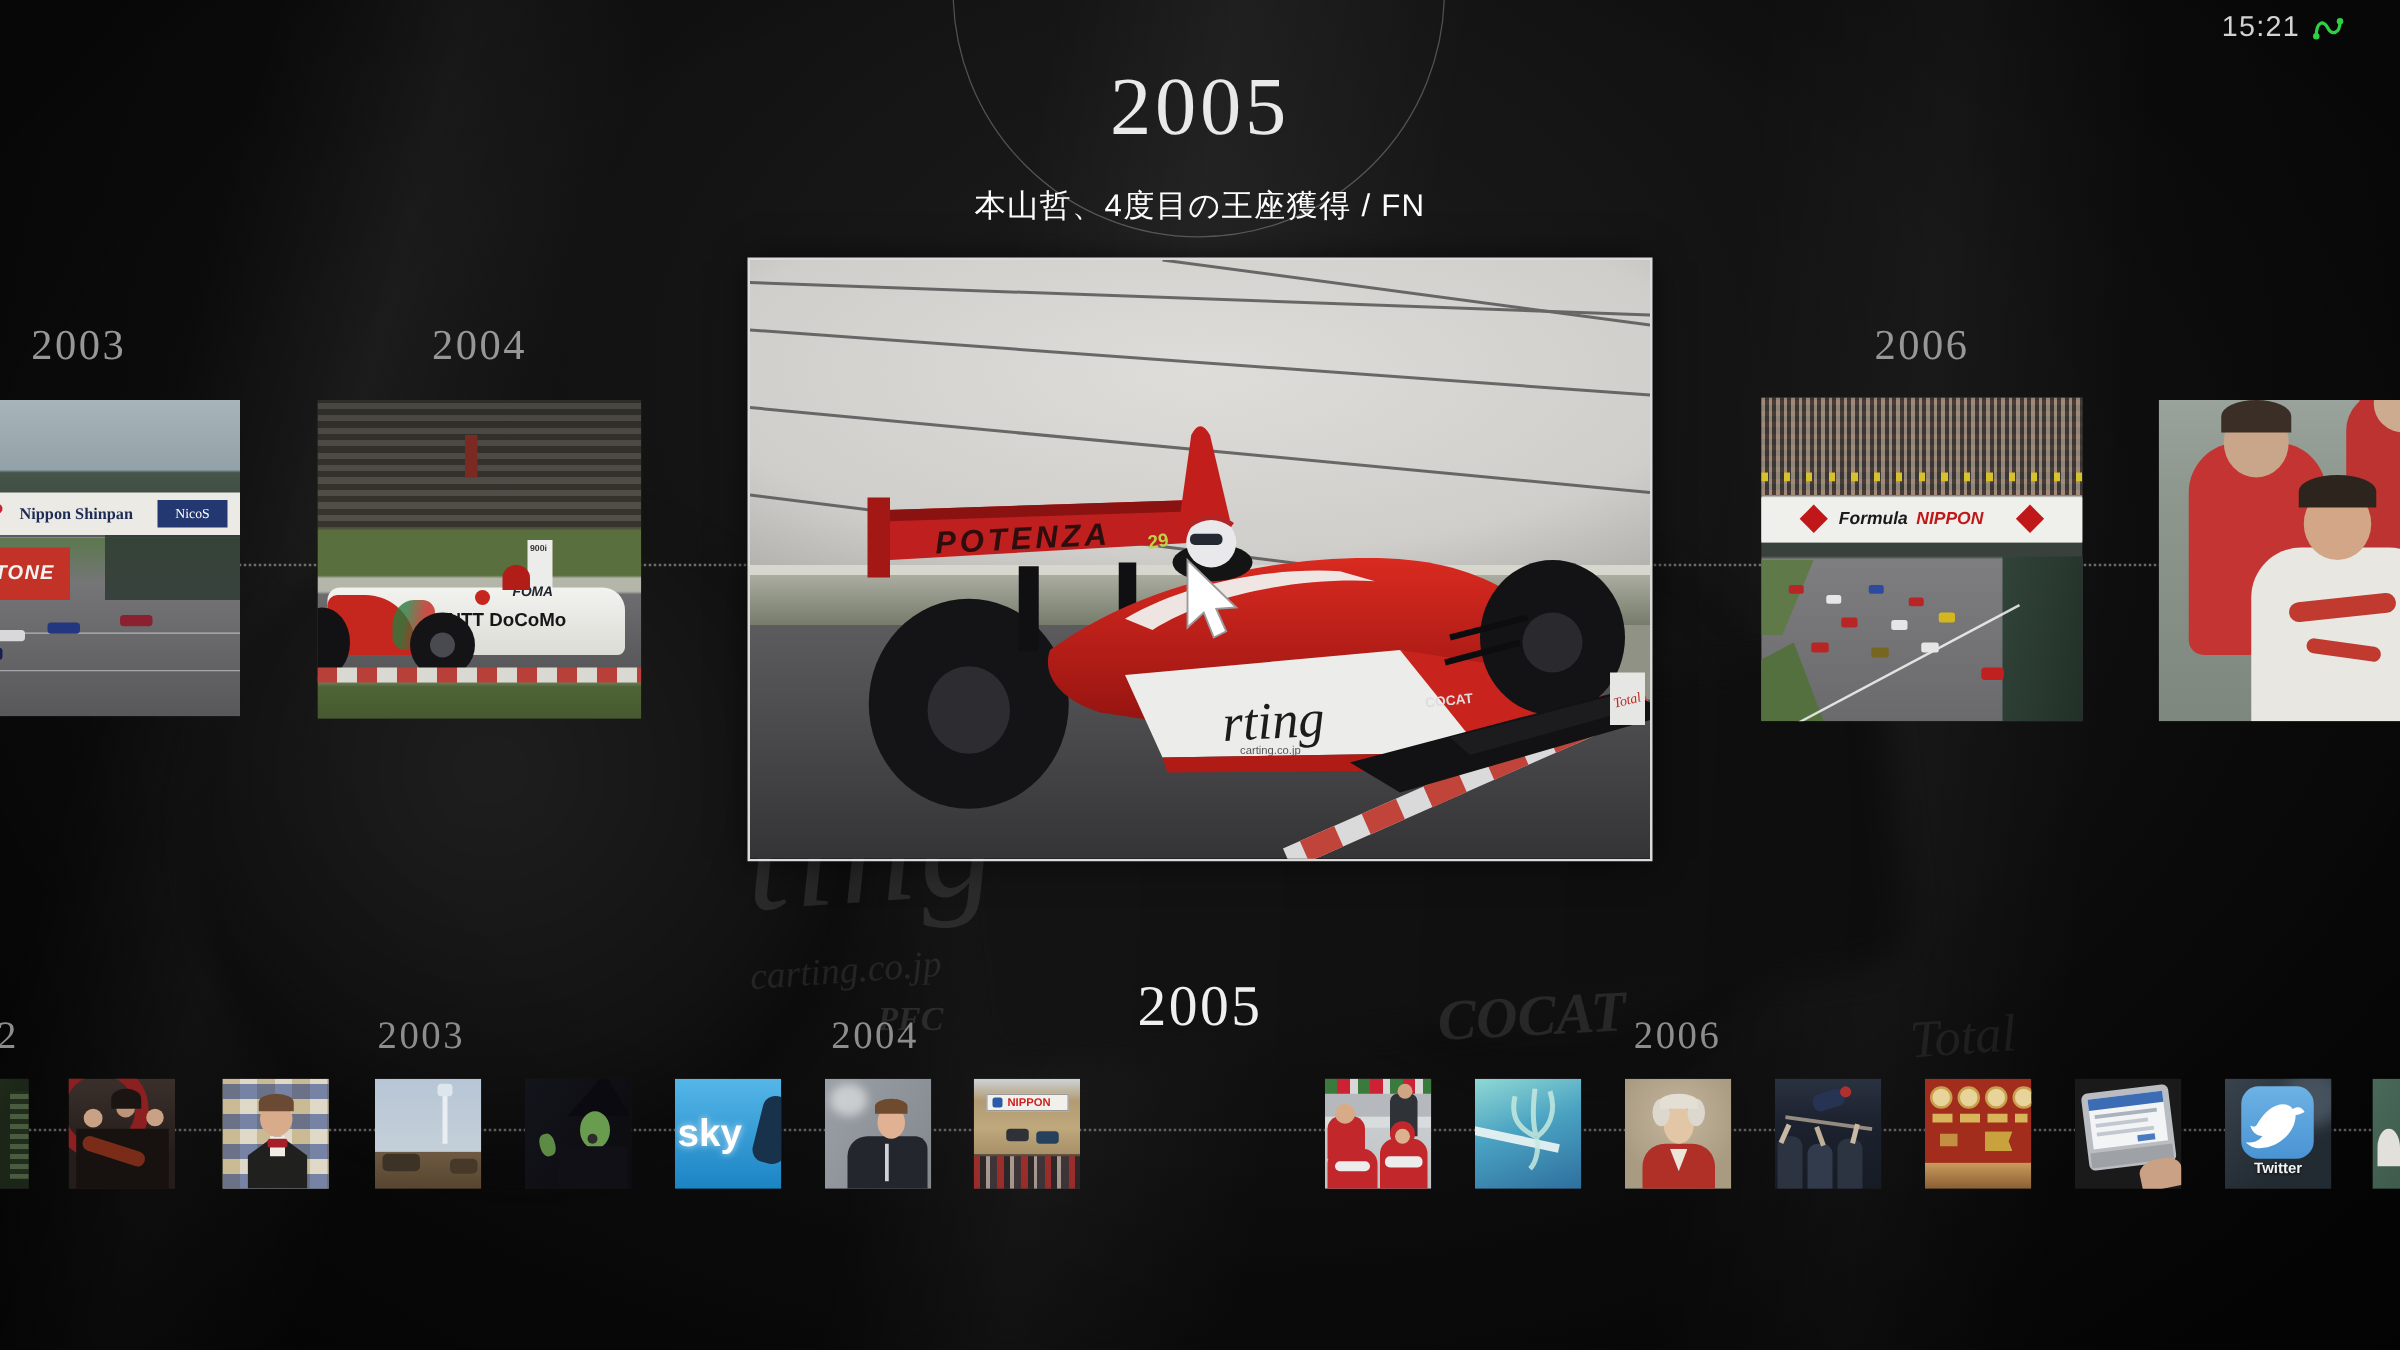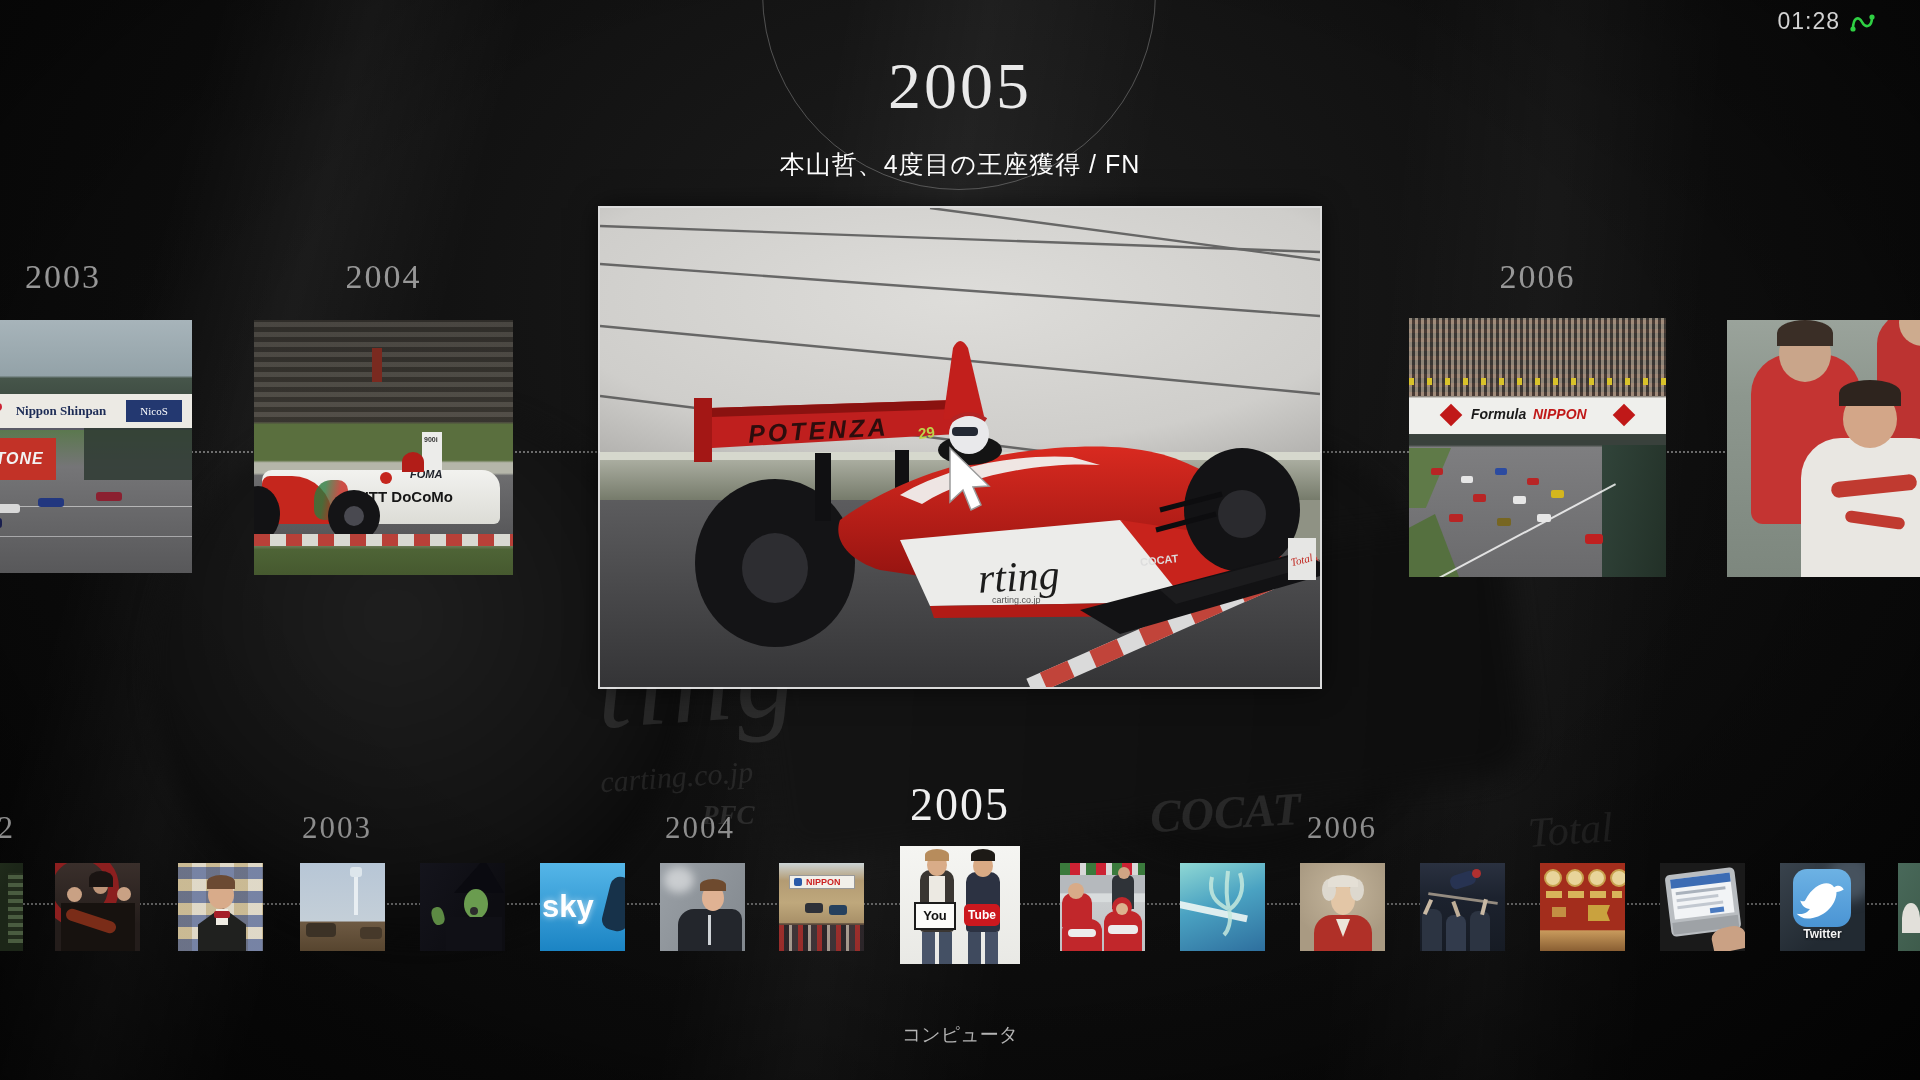--- a/index.html
+++ b/index.html
@@ -60,21 +60,21 @@
   <div class="bg-tire" style="left:1020px;top:430px;width:430px;height:430px;background:radial-gradient(circle at 50% 45%, #191919 0%, #101010 60%, #090909 80%);"></div>
   <div class="bg-blob" style="left:760px;top:560px;width:760px;height:260px;background:linear-gradient(100deg,#141414,#0d0d0d);transform:rotate(-7deg);border-radius:40px;"></div>
   <div class="bg-text" style="left:596px;top:612px;font-size:120px;letter-spacing:4px;transform:rotate(-4deg);">ting</div>
   <div class="bg-text" style="left:600px;top:760px;font-size:30px;transform:rotate(-4deg);color:rgba(255,255,255,.09);">carting.co.jp</div>
   <div class="bg-text" style="left:702px;top:800px;font-size:27px;font-weight:bold;color:rgba(255,255,255,.11);">PFC</div>
   <div class="bg-text" style="left:1150px;top:786px;font-size:46px;font-weight:bold;transform:rotate(-3deg);color:rgba(255,255,255,.10);">COCAT</div>
   <div class="bg-text" style="left:1528px;top:806px;font-size:42px;transform:rotate(-4deg);color:rgba(255,255,255,.08);">Total</div>
   <div class="vignette"></div>
 
   <div class="abs clock">
-    <span class="clock-time">01:28</span>
+    <span class="clock-time">15:21</span>
     <svg width="30" height="26" viewBox="0 0 30 26">
       <path d="M5,20 C5,8 11,7 14,13 C17,19 24,19 24,8" stroke="#2fd043" stroke-width="2.6" fill="none" stroke-linecap="round"></path>
       <circle cx="5" cy="20" r="2.6" fill="#2fd043"></circle>
         <circle cx="24" cy="8" r="2.6" fill="#2fd043"></circle>
     </svg>
   </div>
 
   <div class="abs title-circle"></div>
   <div class="abs hero-year">2005</div>
   <div class="abs hero-sub">本山哲、4度目の王座獲得 / FN</div>
@@ -314,36 +314,20 @@
     <div class="abs" style="inset:0;background:linear-gradient(#ccd4d6 0%,#b39b73 20%,#bfa87c 45%,#a89068 68%,#5c4a3c 69%,#4c3d32 100%);"></div>
     <div class="abs" style="left:10px;top:12px;width:64px;height:12px;background:#f2f0ea;border:1px solid #999;">
       <span class="microtext" style="left:16px;top:1px;font-size:9px;color:#c22;">NIPPON</span>
       <span style="position:absolute;left:4px;top:2px;width:8px;height:8px;background:#2a5aa8;border-radius:2px;display:block;"></span>
     </div>
     <div class="abs" style="left:26px;top:40px;width:18px;height:10px;background:#2e3138;border-radius:3px;"></div>
     <div class="abs" style="left:50px;top:42px;width:18px;height:10px;background:#26415e;border-radius:3px;"></div>
     <div class="abs" style="left:0;top:62px;width:100%;height:26px;background:repeating-linear-gradient(90deg, rgba(170,40,40,.8) 0 5px, rgba(40,35,40,.9) 5px 10px, rgba(220,210,200,.6) 10px 13px, rgba(60,50,55,.9) 13px 19px);"></div>
   </div>
 
-  <div class="abs thumb" style="left:900px;top:846px;width:120px;height:118px;z-index:4;">
-    <div class="abs" style="inset:0;background:linear-gradient(#f5f5f2,#e9e9e5);"></div>
-    <div class="abs" style="left:20px;top:24px;width:34px;height:62px;background:#3a3632;border-radius:10px 10px 4px 4px;"></div>
-    <div class="abs" style="left:29px;top:30px;width:16px;height:34px;background:#ece9e2;"></div>
-    <div class="abs" style="left:27px;top:8px;width:20px;height:22px;background:#d9ac88;border-radius:50%;"></div>
-    <div class="abs" style="left:25px;top:3px;width:24px;height:12px;background:#b78c5c;border-radius:50% 50% 0 0;"></div>
-    <div class="abs" style="left:66px;top:26px;width:34px;height:60px;background:#2c3242;border-radius:10px 10px 4px 4px;"></div>
-    <div class="abs" style="left:73px;top:9px;width:20px;height:22px;background:#d9aa84;border-radius:50%;"></div>
-    <div class="abs" style="left:71px;top:3px;width:24px;height:12px;background:#1d1a16;border-radius:50% 50% 0 0;"></div>
-    <div class="abs" style="left:14px;top:56px;width:38px;height:24px;background:#fbfbf9;border:2px solid #1c1c1c;text-align:center;font-weight:bold;font-size:13px;color:#111;line-height:24px;">You</div>
-    <div class="abs" style="left:64px;top:58px;width:36px;height:22px;background:#cc181e;border-radius:5px;text-align:center;font-weight:bold;font-size:12px;color:#fff;line-height:22px;">Tube</div>
-    <div class="abs" style="left:22px;top:86px;width:13px;height:32px;background:#4a556a;"></div>
-    <div class="abs" style="left:39px;top:86px;width:13px;height:32px;background:#445064;"></div>
-    <div class="abs" style="left:68px;top:86px;width:13px;height:32px;background:#3f4a5e;"></div>
-    <div class="abs" style="left:85px;top:86px;width:13px;height:32px;background:#475268;"></div>
-  </div>
 
   <div class="abs bthumb" style="left:1060px;">
     <div class="abs" style="inset:0;background:linear-gradient(#b5b9bd 0%,#b5b9bd 34%,#d8dcdd 35%,#d8dcdd 44%,#c9ccce 45%,#bfc2c4 100%);"></div>
     <div class="abs" style="left:0;top:0;width:100%;height:12px;background:repeating-linear-gradient(90deg,#3a7a3c 0 10px,#c23 10px 20px,#d8d8d8 20px 26px);"></div>
     <div class="abs" style="left:52px;top:12px;width:22px;height:34px;background:#2f3338;border-radius:6px 6px 0 0;"></div>
     <div class="abs" style="left:58px;top:4px;width:12px;height:12px;background:#d0a584;border-radius:50%;"></div>
     <div class="abs" style="left:2px;top:30px;width:30px;height:34px;background:#c1272b;border-radius:10px 10px 0 0;"></div>
     <div class="abs" style="left:8px;top:20px;width:16px;height:16px;background:#d8ab88;border-radius:50%;"></div>
     <div class="abs" style="left:2px;top:56px;width:40px;height:32px;background:#c1272b;border-radius:12px 12px 0 0;">
       <div class="abs" style="left:6px;top:10px;width:28px;height:8px;background:#ececec;border-radius:4px;"></div>
@@ -429,15 +413,14 @@
       </svg>
     </div>
     <div class="abs" style="left:0;top:64px;width:85px;text-align:center;font-size:12px;font-weight:bold;color:#f4f4f4;text-shadow:0 1px 2px rgba(0,0,0,.8);">Twitter</div>
   </div>
 
   <div class="abs bthumb" style="left:1898px;">
     <div class="abs" style="inset:0;background:linear-gradient(120deg,#49695a,#35503f);"></div>
     <div class="abs" style="left:4px;top:40px;width:18px;height:30px;background:#e2e0da;border-radius:50% 50% 0 0;"></div>
   </div>
 
-  <div class="abs caption-cat">コンピュータ</div>
 
 </div>
 
 </body></html>

